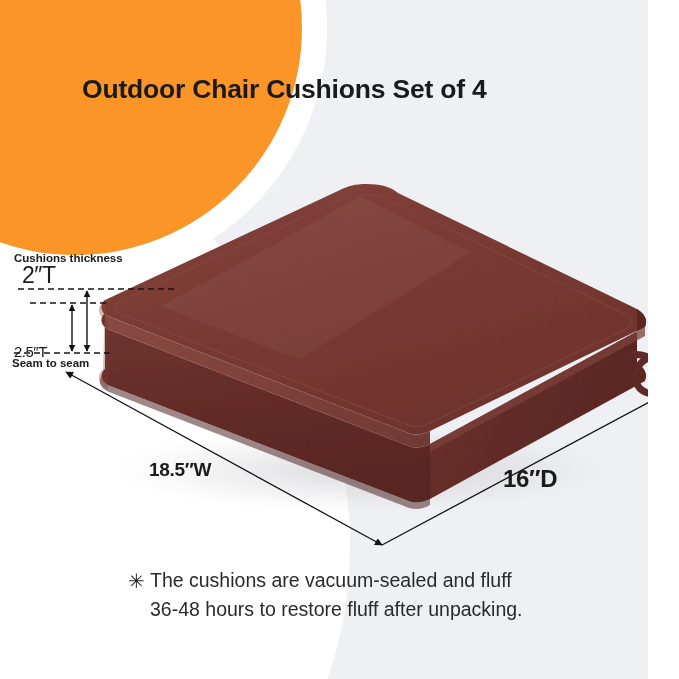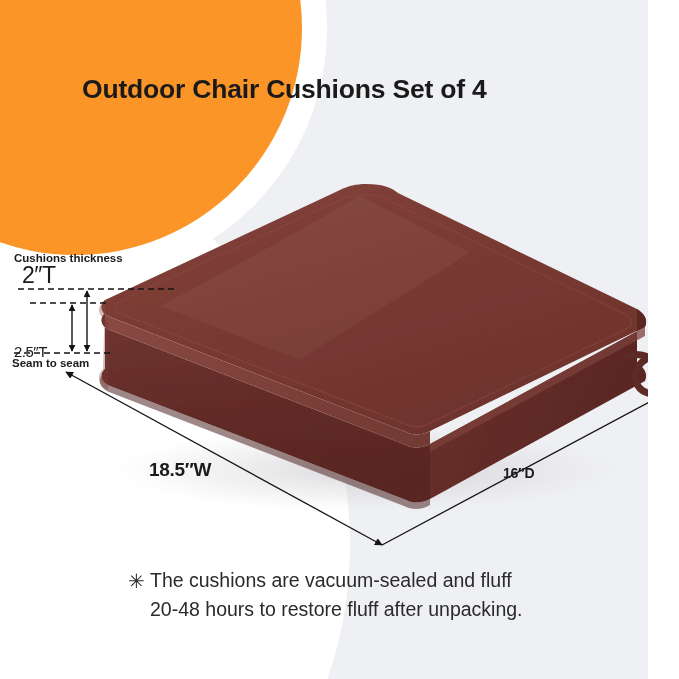--- a/index.html
+++ b/index.html
@@ -68,21 +68,21 @@
     left: 125px;
     top: 459px;
     font-size: 19px;
     font-weight: bold;
     letter-spacing: -0.3px;
     margin-left: 24px;
   }
   #lbl-depth {
     left: 503px;
     top: 465px;
-    font-size: 14px;
+    font-size: 24px;
     font-weight: bold;
     letter-spacing: -0.3px;
   }
   #footnote {
     left: 128px;
     top: 566px;
     font-size: 19.5px;
     line-height: 29px;
     color: #2a2a2a;
     font-weight: 400;
@@ -274,16 +274,16 @@
 
   <div class="txt" id="lbl-seam">Seam to seam</div>
 
   <div class="txt" id="lbl-width">18.5″W</div>
 
   <div class="txt" id="lbl-depth">16″D</div>
 
   <div class="txt" id="footnote">
     <span class="star">✳</span>
     <span class="l1">The cushions are vacuum-sealed and fluff</span>
-    <span class="l2">20-48 hours to restore fluff after unpacking.</span>
+    <span class="l2">36-48 hours to restore fluff after unpacking.</span>
   </div>
 
 </div>
 
 </body></html>

